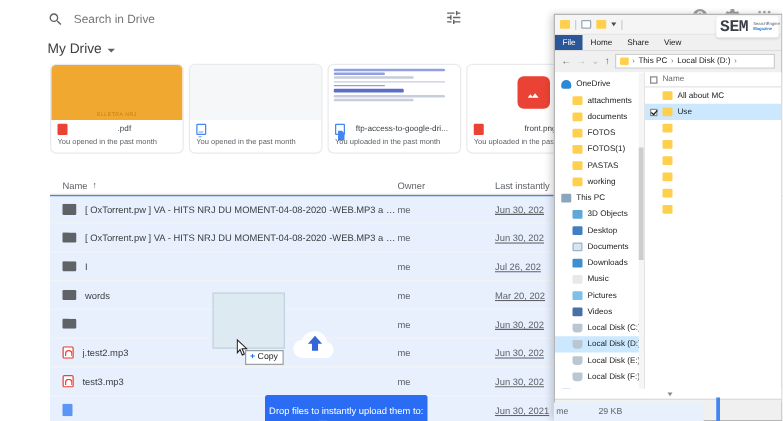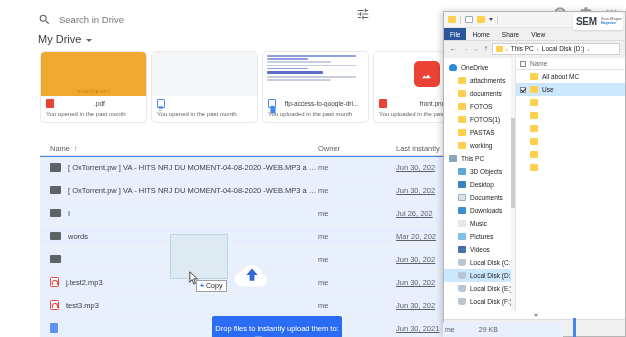--- a/index.html
+++ b/index.html
@@ -24,21 +24,21 @@
     background: #ffffff;
   }
   .drive-topbar {
     position: absolute; left: 0; top: 0;
     width: 626px; height: 30px;
     background: #ffffff;
   }
   .search-wrap {
     position: absolute; left: 38px; top: 5px;
     width: 290px; height: 20px;
-    display: flex; align-items: flex-end;
+    display: flex; align-items: center;
     gap: 8px;
     border-radius: 4px;
     background: #ffffff;
   }
   .search-icon { width: 13px; height: 13px; flex: 0 0 13px; }
   .search-input {
     border: none; outline: none; background: transparent;
     font-family: "Liberation Sans", sans-serif;
     font-size: 9.5px; color: #5f6368;
     width: 240px; padding: 0;
@@ -377,21 +377,21 @@
 
   
   .sem-badge {
     position: absolute; left: 573px; top: 13px;
     width: 50px; height: 17px;
     background: #ffffff; border-radius: 2px;
     display: flex; align-items: center; gap: 2px;
     padding: 0 3px; z-index: 60;
     box-shadow: 0 1px 2px rgba(0,0,0,.12);
   }
-  .sem-word { font-size: 10px; font-weight: bold; color: #3a3f47; letter-spacing: -.3px; }
+  .sem-word { font-size: 13px; font-weight: bold; color: #3a3f47; letter-spacing: -.3px; font-family: Liberation Mono, monospace; }
   .sem-sq { width: 5px; height: 9px; background: #7bc043; }
   .sem-sub { font-size: 3.4px; color: #5a6068; line-height: 1.15; }
   .sem-sub b { color: #2a7fd4; }
 
   
   .bottom-edge {
     position: absolute; left: 443px; top: 322px;
     width: 120px; height: 15px;
     background: #e8f0fe; z-index: 1;
     font-size: 7px; color: #5f6368;

